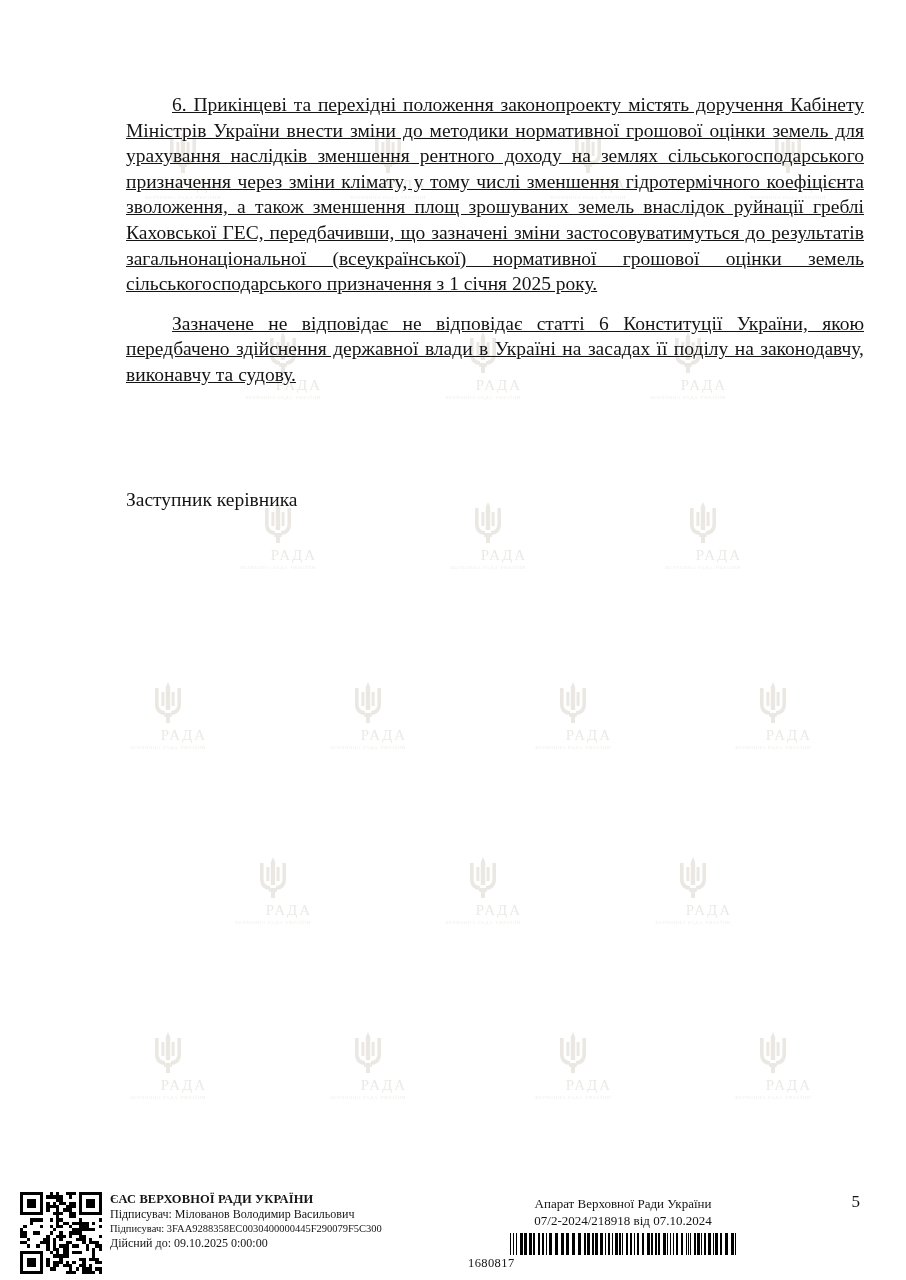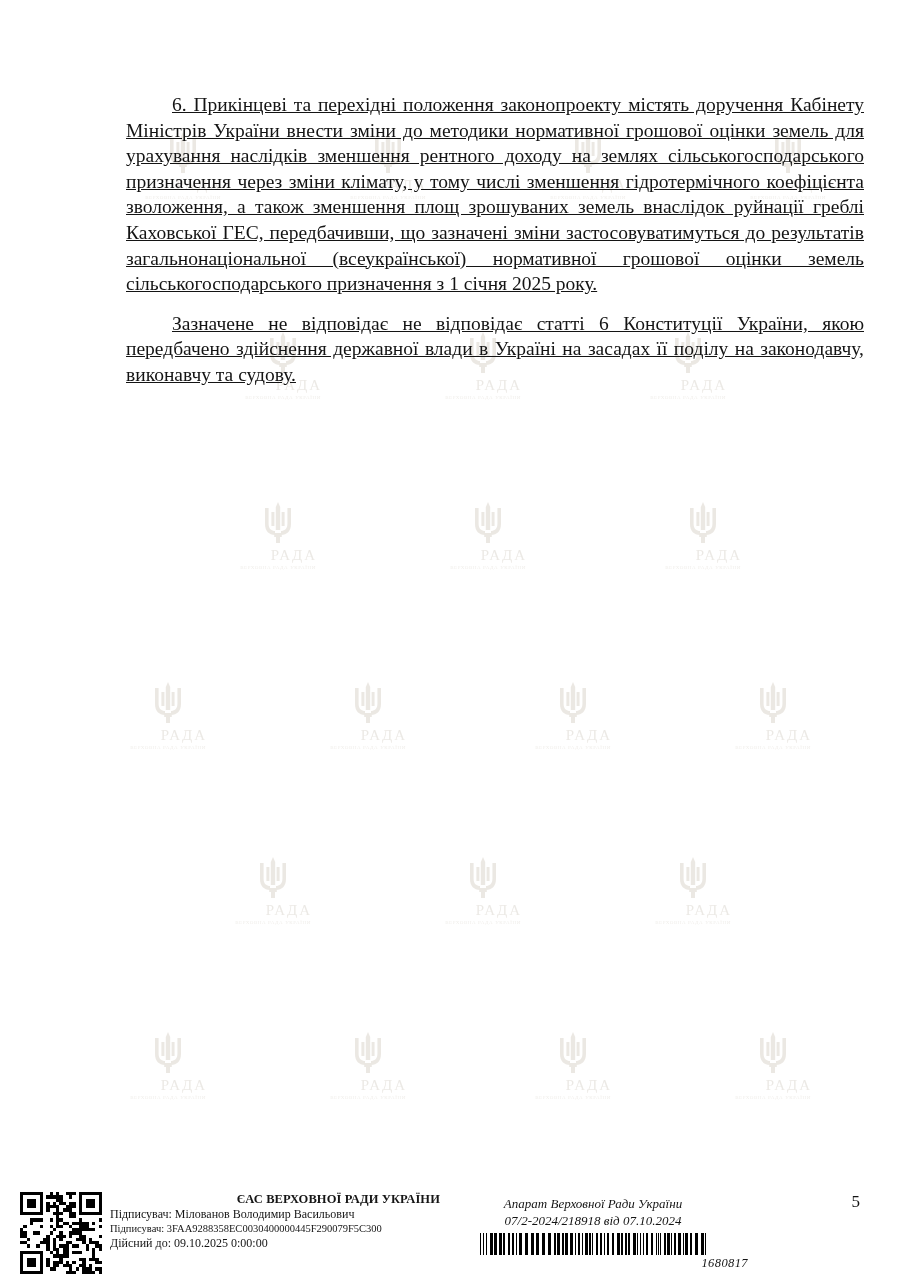--- a/index.html
+++ b/index.html
@@ -119,45 +119,43 @@
     top: 5px;
     width: 330px;
     font-family: "Liberation Serif", serif;
     color: #151515;
   }
   #signer-info .sig-title {
     font-size: 12.5px;
     font-weight: bold;
     letter-spacing: 0.1px;
     line-height: 16px;
-    text-align: right;
   }
   #signer-info .sig-line {
     font-size: 12px;
     line-height: 15px;
   }
   #signer-info .sig-line.small {
     font-size: 10.5px;
     line-height: 14px;
   }
   #center-stamp {
     position: absolute;
-    left: 438px;
+    left: 468px;
     top: 9px;
     width: 310px;
     text-align: center;
-    font-style: italic;
   }
   #center-stamp .cs-line {
     font-size: 13px;
     line-height: 17px;
   }
   #barcode-wrap {
     margin-top: 4px;
-    text-align: right;
+    text-align: left;
   }
   #barcode {
     height: 22px;
     width: 230px;
     margin: 0 auto;
     display: block;
   }
   #barcode-num {
     font-size: 12.5px;
     line-height: 16px;
@@ -470,20 +468,21 @@
     </div>
   </div>
 
 <div id="content">
   <p class="para">6. Прикінцеві та перехідні положення законопроекту містять доручення Кабінету Міністрів України внести зміни до методики нормативної грошової оцінки земель для урахування наслідків зменшення рентного доходу на землях сільськогосподарського призначення через зміни клімату, у тому числі зменшення гідротермічного коефіцієнта зволоження, а також зменшення площ зрошуваних земель внаслідок руйнації греблі Каховської ГЕС, передбачивши, що зазначені зміни застосовуватимуться до результатів загальнонаціональної (всеукраїнської) нормативної грошової оцінки земель сільськогосподарського призначення з 1 січня 2025 року.</p>
   <p class="para">Зазначене не відповідає не відповідає статті 6 Конституції України, якою передбачено здійснення державної влади в Україні на засадах її поділу на законодавчу, виконавчу та судову.</p>
 </div>
 
 <div id="signature">
   <div class="sig-left">
+    <div>Заступник керівника</div>
   </div>
 </div>
 
 <div id="footer">
 
   <div id="qr"><svg viewBox="0 0 25 25" width="82" height="82" shape-rendering="crispEdges">
         <rect width="25" height="25" fill="#fff"></rect>
         <rect x="0" y="0" width="7" height="7" fill="#000"></rect>
         <rect x="1" y="1" width="5" height="5" fill="#fff"></rect>
         <rect x="2" y="2" width="3" height="3" fill="#000"></rect>

